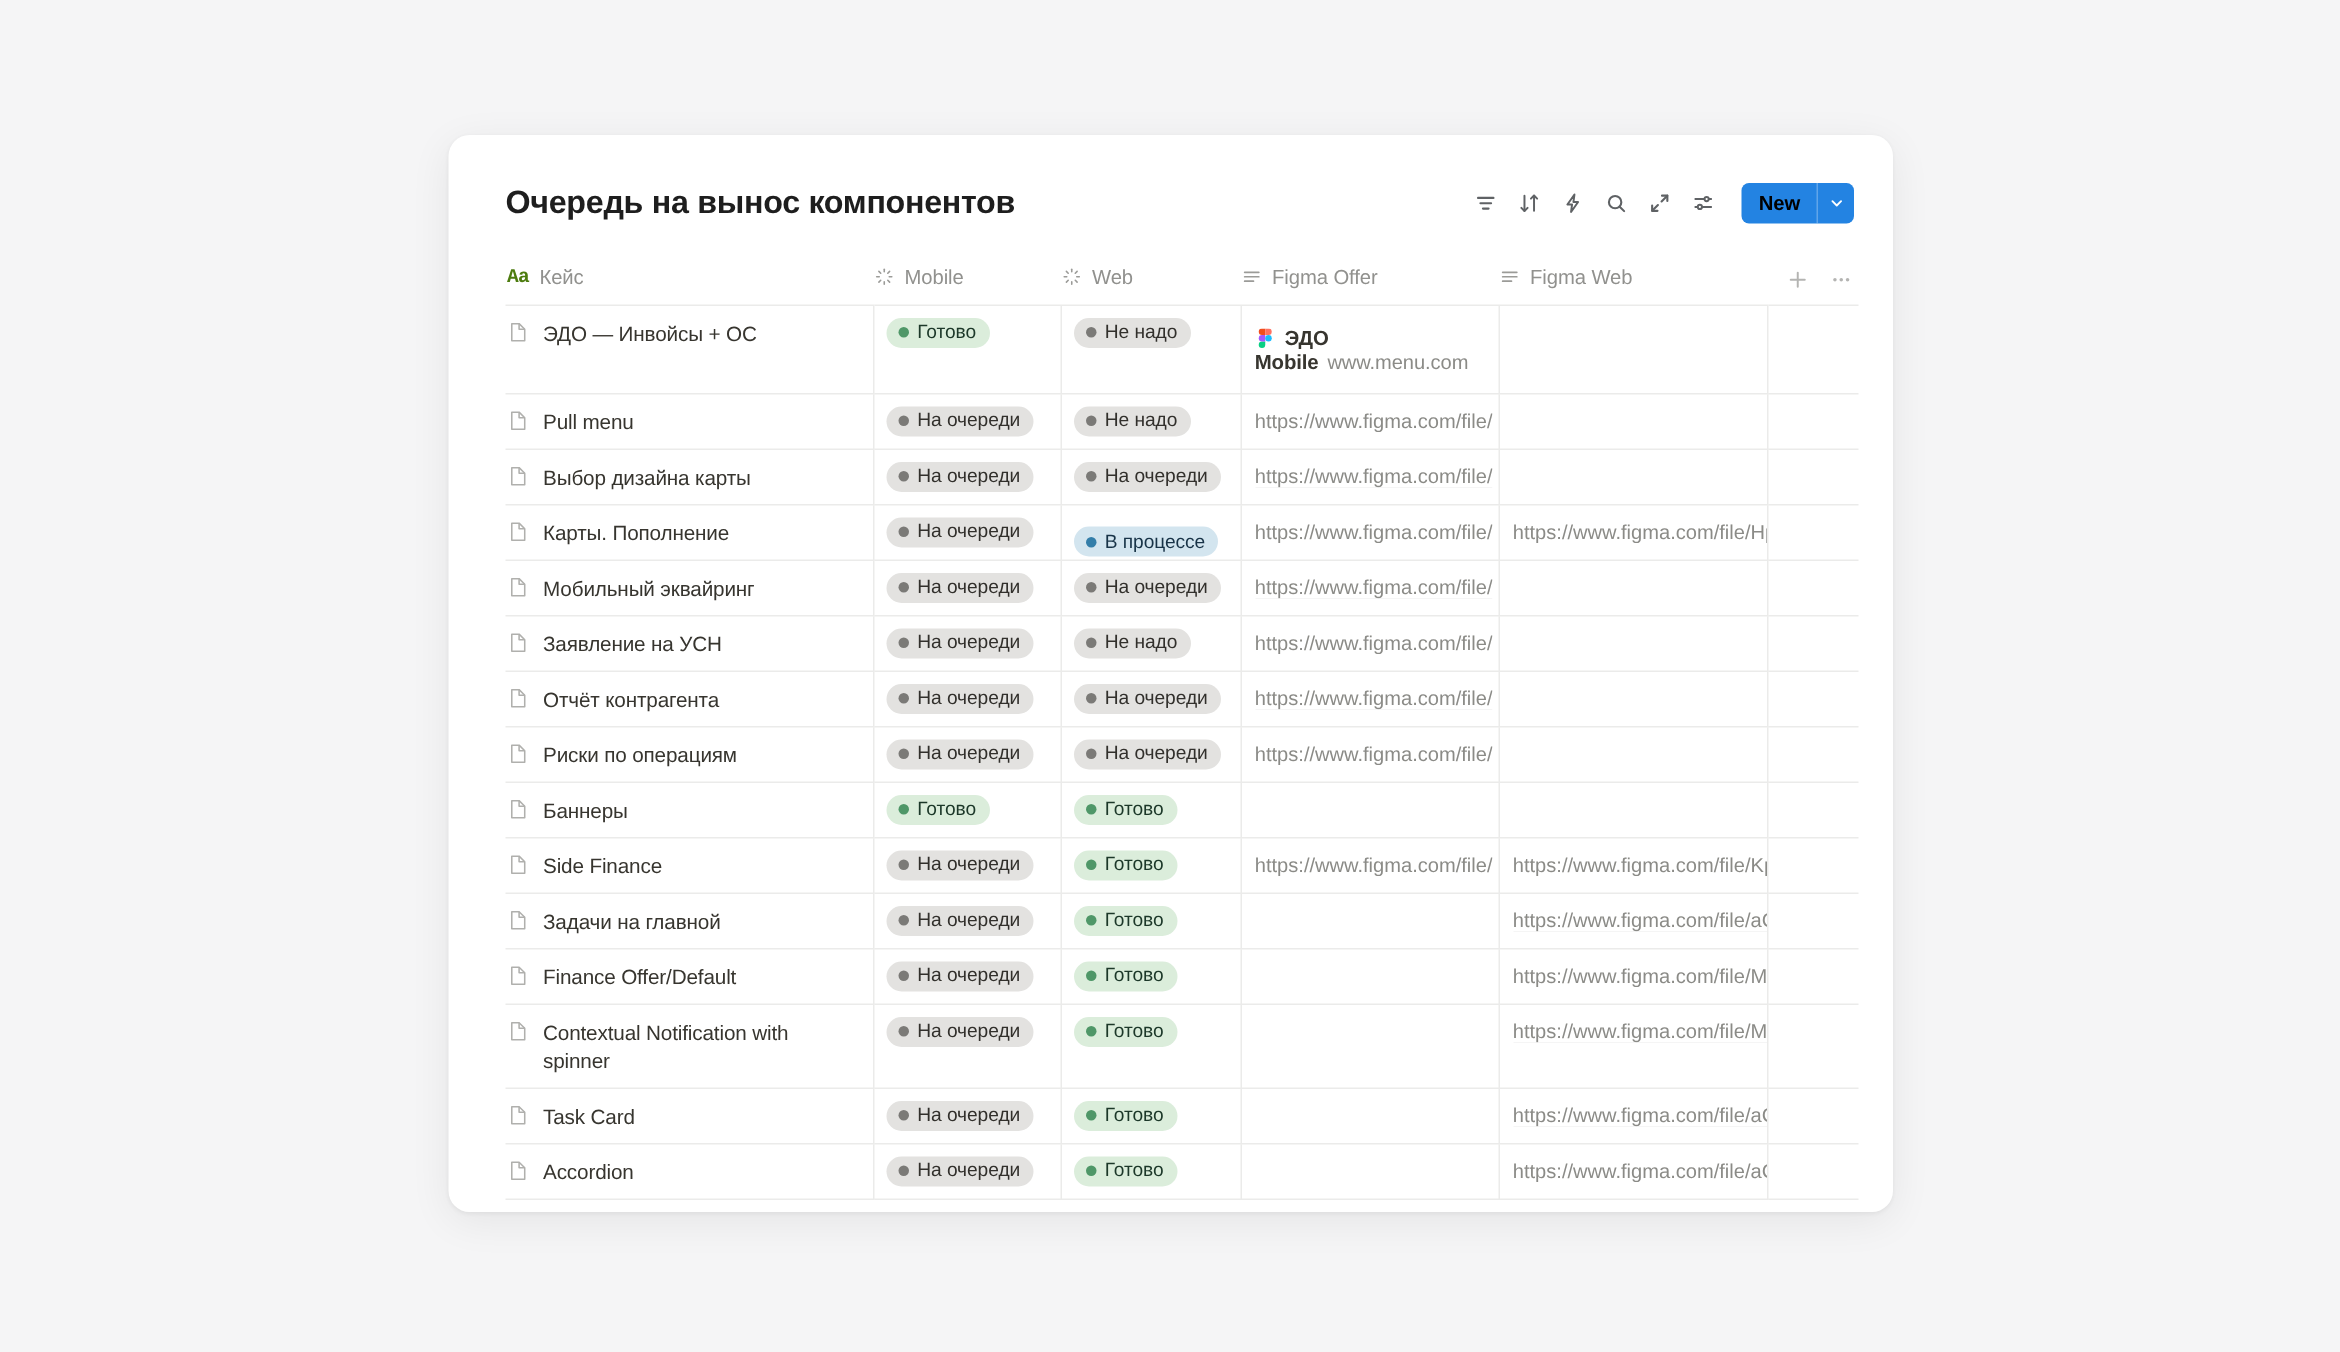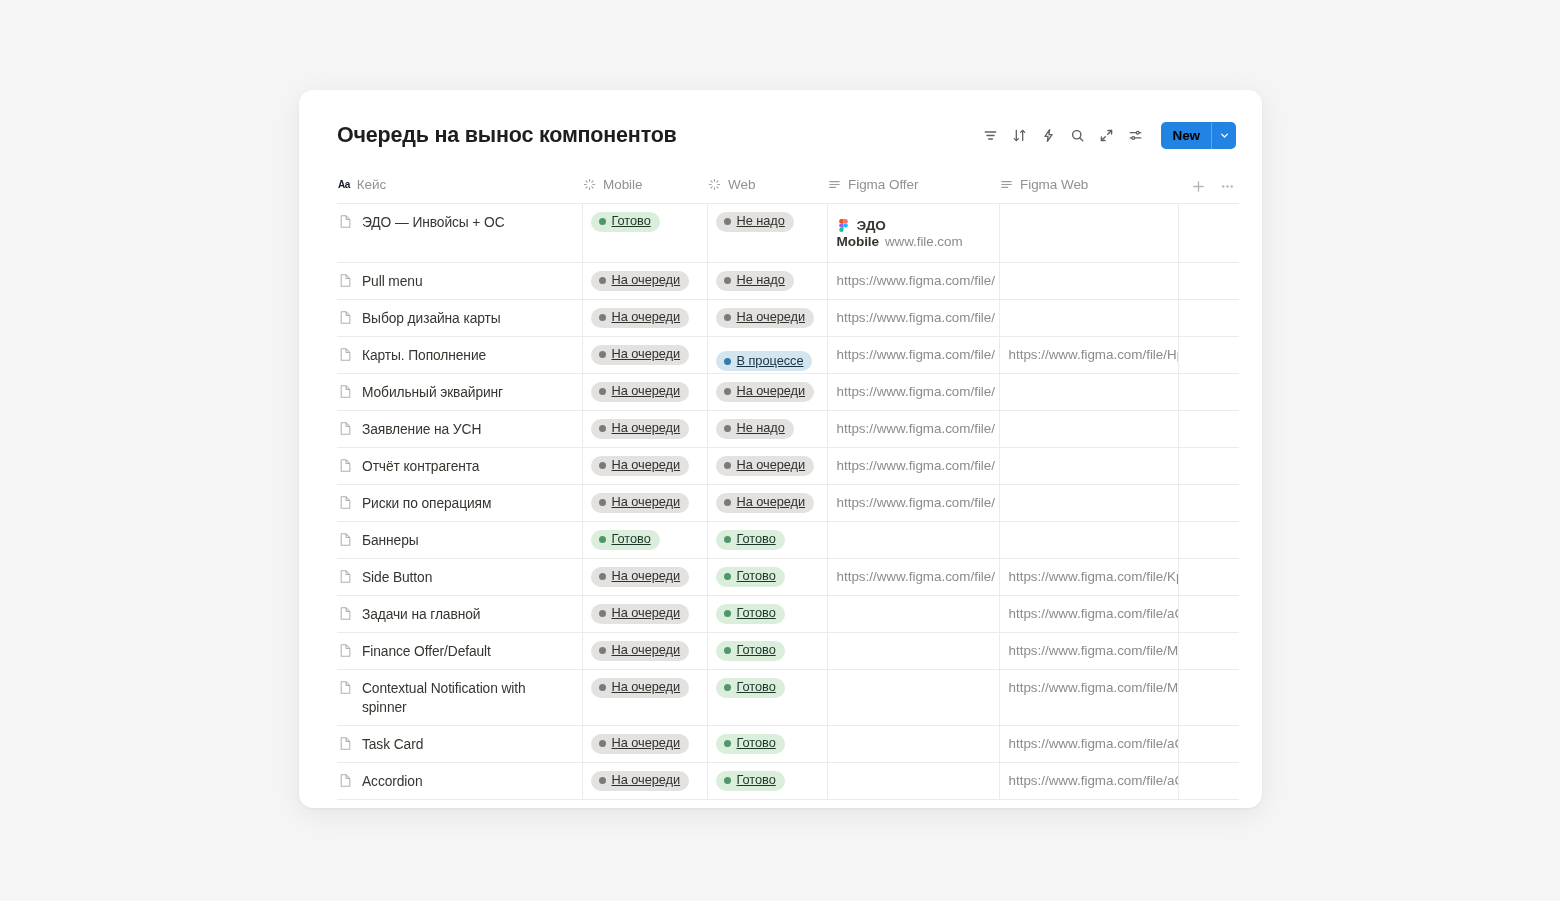--- a/index.html
+++ b/index.html
@@ -154,21 +154,20 @@
     display: inline-flex;
     align-items: center;
     gap: 6px;
     height: 20px;
     padding: 0 9px 0 8px;
     border-radius: 10px;
     font-size: 12.8px;
     line-height: 1;
     letter-spacing: -0.05px;
     white-space: nowrap;
-    text-decoration: underline;
   }
   .pill .dot {
     width: 7px; height: 7px; border-radius: 50%;
     flex: 0 0 auto;
   }
   .pill.gray  { background: #e3e2e0; color: #32302c; }
   .pill.gray .dot  { background: #7b7a77; }
   .pill.green { background: #dbeddb; color: #1c3829; }
   .pill.green .dot { background: #4f9768; }
   .pill.blue  { background: #d3e5ef; color: #183347; margin-top: 13px; }
@@ -307,21 +306,21 @@
             <col class="c-mob">
             <col class="c-web">
           <col class="c-fm">
             <col class="c-fw">
             <col class="c-add">
         </colgroup>
         <thead>
           <tr>
             <th>
               <div class="th-in">
-                <span style="color:#0f172a;font-size:10px;font-weight:bold;letter-spacing:-0.5px;">Aa</span>
+                <span style="color:#4d7c0f;font-size:13px;font-weight:bold;letter-spacing:-0.5px;font-family:Liberation Mono, monospace;">Aa</span>
                 <span class="th-label">Кейс</span>
               </div>
             </th>
             <th>
               <div class="th-in">
                 <span>
                   <svg width="13" height="13" viewBox="0 0 16 16" stroke="#9b9b98" stroke-width="1.3" stroke-linecap="round">
                     <line x1="8" y1="1.8" x2="8" y2="3.9"></line>
                     <line x1="12.4" y1="3.6" x2="10.9" y2="5.1"></line>
                     <line x1="14.2" y1="8" x2="12.1" y2="8"></line>
@@ -437,21 +436,21 @@
                         <path d="M0 9a3 3 0 0 1 3-3h3v6H3a3 3 0 0 1-3-3z" fill="#a259ff"></path>
                         <path d="M0 3a3 3 0 0 1 3-3h3v6H3a3 3 0 0 1-3-3z" fill="#f24e1e"></path>
                         <path d="M6 0h3a3 3 0 0 1 0 6H6V0z" fill="#ff7262"></path>
                         <path d="M12 9a3 3 0 1 1-6 0 3 3 0 0 1 6 0z" fill="#1abcfe"></path>
                       </svg>
                     </span>
                     <span class="lp-title">ЭДО</span>
                   </div>
                   <div class="lp-line2">
                     <span class="lp-title">Mobile</span>
-                    <span class="lp-domain">www.file.com</span>
+                    <span class="lp-domain">www.menu.com</span>
                   </div>
                 </div>
               </td>
               <td>
                 <div class="cell"></div>
               </td>
               <td class="last">
                 <div class="cell"></div>
               </td>
             </tr>
@@ -777,21 +776,21 @@
             </tr>
             <tr>
               <td>
                 <div class="cell name">
                   <span class="page-ico">
                     <svg width="15" height="15" viewBox="0 0 16 16" fill="none" stroke="#b0b0ad" stroke-width="1.1" stroke-linejoin="round">
                       <path d="M3.4 1.9h5.2l4 4v8.2H3.4z"></path>
                       <path d="M8.6 1.9v4h4"></path>
                     </svg>
                   </span>
-                  <span class="name-txt">Side Button</span>
+                  <span class="name-txt">Side Finance</span>
                 </div>
               </td>
               <td>
                 <div class="cell">
                   <span class="pill gray">
                     <span class="dot"></span>
                     <span>На очереди</span>
                   </span>
                 </div>
               </td>

